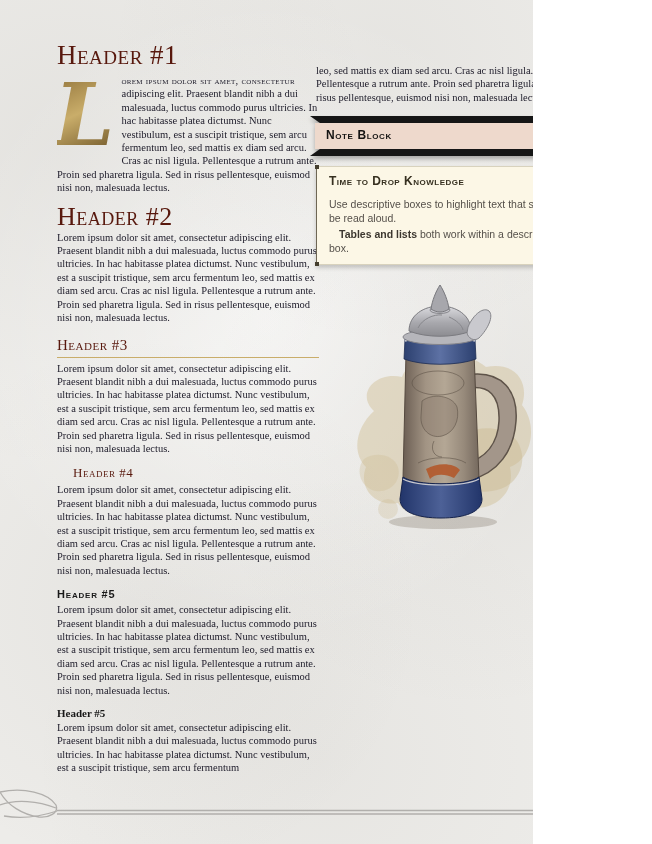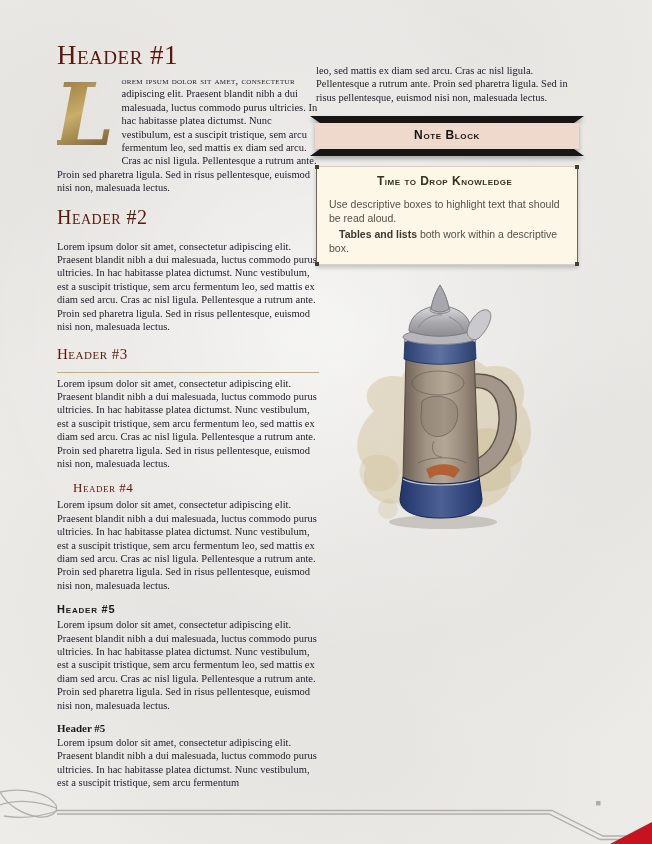--- a/index.html
+++ b/index.html
@@ -1,42 +1,42 @@
 <!DOCTYPE html>
 <html><head>
 <meta charset="utf-8">
 <style>
   * { box-sizing: border-box; margin: 0; padding: 0; }
   html,body { width:652px; }
   body { font-family: "Liberation Serif", serif; }
 
   .page {
-    position: relative; width: 652px; height: 844px; overflow: hidden;
+    position: relative; width: 533px; height: 844px; overflow: hidden;
     background-color: #edecE9;
     background-image:
       radial-gradient(circle at 12% 18%, rgba(110,105,95,.07), transparent 38%),
       radial-gradient(circle at 72% 8%,  rgba(110,105,95,.06), transparent 32%),
       radial-gradient(circle at 88% 52%, rgba(110,105,95,.07), transparent 42%),
       radial-gradient(circle at 28% 72%, rgba(110,105,95,.06), transparent 38%),
       radial-gradient(circle at 60% 90%, rgba(110,105,95,.05), transparent 35%),
       radial-gradient(circle at 50% 38%, rgba(255,255,255,.55), transparent 55%);
   }
 
   .col { position: absolute; width: 262px; }
   .col-left  { left: 57px;  top: 40px;  height: 756px; overflow: hidden; }
   .col-right { left: 316px; top: 64px; }
 
   h1,h2,h3,h4 {
     font-family: "Liberation Serif", serif;
     font-variant: small-caps; font-weight: 400;
     color: #58180D; letter-spacing: .5px;
   }
   h1 { font-size: 27px; line-height: 30px; margin: 0 0 4px; }
-  h2 { font-size: 20px; line-height: 24px; margin: 10px 0 11px; }
-  h3 { font-size: 15px; line-height: 19px; margin: 11px 0 4px; padding-bottom: 8px;
+  h2 { font-size: 26px; line-height: 24px; margin: 10px 0 2px; }
+  h3 { font-size: 15px; line-height: 19px; margin: 11px 0 4px; padding-bottom: 2px;
        border-bottom: 1px solid #c9ad6a; }
   h4 { font-size: 13px; line-height: 16px; margin: 10px 16px 2px; }
   h5 { font-family: "Liberation Sans", sans-serif; font-variant: small-caps;
        font-weight: 700; font-size: 11px; letter-spacing: .8px;
        color: #181818; margin: 11px 0 3px; }
   h6 { font-family: "Liberation Serif", serif; font-weight: 700; font-size: 11px;
        color: #181818; margin: 10px 0 2px; }
 
   p.body-p, p.intro {
     font-size: 10.5px; line-height: 13.4px; color: #22202e;
@@ -50,37 +50,37 @@
     padding: 4px 7px 0 0; margin-left: -3px;
     background: linear-gradient(155deg, #97793f 5%, #c9ad6a 45%, #6d5426 95%);
     -webkit-background-clip: text; background-clip: text; color: transparent;
   }
   .lead { font-variant: small-caps; letter-spacing: .3px; }
 
   
   .note-block { position: relative; margin: 12px -6px 10px;
                 filter: drop-shadow(0 3px 2px rgba(0,0,0,.28)); }
   .nb-edge { display: block; width: 100%; height: 7px; }
-  .nb-body { background: #EED9CC; margin: 0 5px; padding: 5px 11px 7px; text-align: center; }
+  .nb-body { background: #EED9CC; margin: 0 5px; padding: 5px 11px 7px; }
   .nb-title { font-family: "Liberation Sans", sans-serif; font-variant: small-caps;
               font-weight: 700; font-size: 12px; letter-spacing: .6px; color: #151413; }
   .nb-text { font-family: "Liberation Sans", sans-serif; font-size: 10.5px;
              line-height: 13px; color: #585349; margin-top: 2px; }
 
   
   .desc-box { position: relative; background: #FCF7E6;
               border-left: 1px solid #6e6654; border-right: 1px solid #6e6654;
               border-top: 1px solid #d8d2bd; border-bottom: 1px solid #d8d2bd;
               padding: 7px 12px 9px; margin: 0 0 4px;
               box-shadow: 0 3px 4px rgba(0,0,0,.18); }
   .desc-box .dot { position: absolute; width: 4px; height: 4px; background: #453e2e; }
   .dot.tl { left: -2px; top: -2px; }   .dot.tr { right: -2px; top: -2px; }
   .dot.bl { left: -2px; bottom: -2px; } .dot.br { right: -2px; bottom: -2px; }
   .db-title { font-family: "Liberation Sans", sans-serif; font-variant: small-caps;
-              font-weight: 700; font-size: 12px; letter-spacing: .5px; color: #363020; margin-left: 48px; }
+              font-weight: 700; font-size: 12px; letter-spacing: .5px; color: #363020; }
   .db-line { font-family: "Liberation Sans", sans-serif; font-size: 10.5px;
              line-height: 14px; color: #55504a; margin-top: 9px; }
   .db-line.indent { text-indent: 10px; margin-top: 2px; }
   .db-line b { color: #3c372f; }
 
   
   .figure { width: 190px; height: 258px; margin: 18px 0 0 30px; }
   .figure svg { display:block; }
 
   

